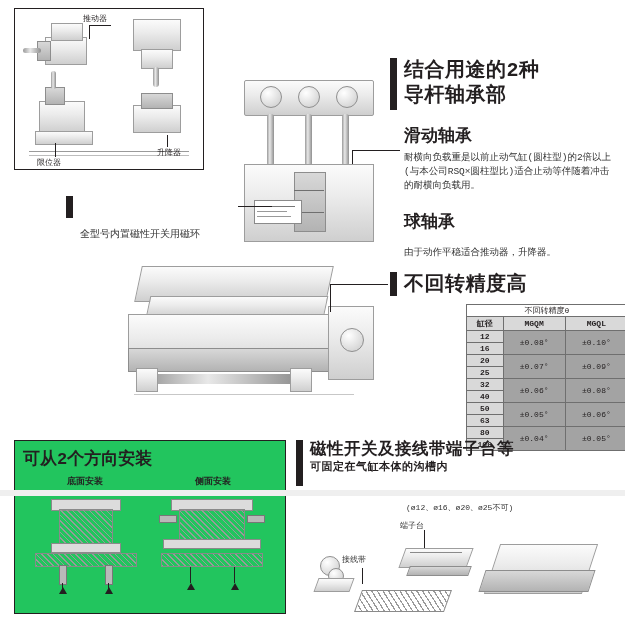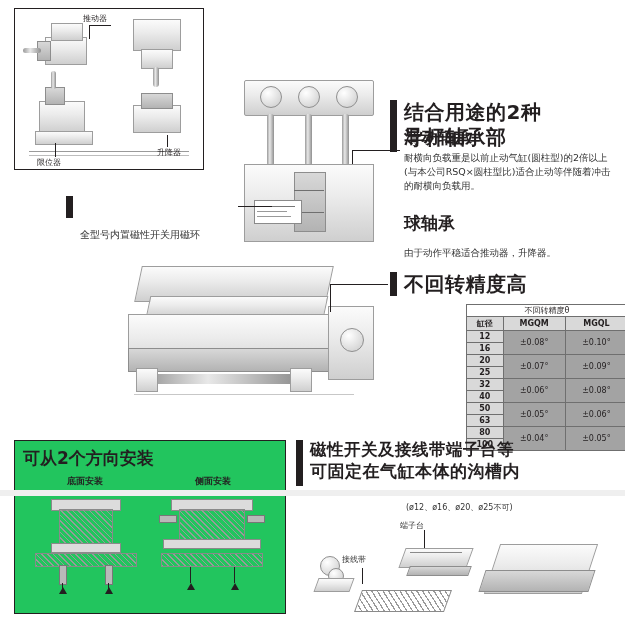--- a/index.html
+++ b/index.html
@@ -4,21 +4,21 @@
 <style>
   html,body{margin:0;padding:0;}
   body{
     width:625px;height:623px;
     background:#ffffff;
     font-family:"DejaVu Sans","Liberation Sans",sans-serif;
     color:#231f20;
     position:relative;
     overflow:hidden;
   }
-  .page{position:relative;width:625px;height:496px;}
+  .page{position:relative;width:625px;height:496px;font-family:Liberation Mono, monospace;}
 
   
   .abs{position:absolute;}
   .bar-title{
     display:flex;align-items:flex-start;
   }
   .bar{
     width:7px;background:#231f20;margin-right:7px;flex:0 0 auto;
   }
   .t-big{
@@ -153,21 +153,21 @@
       <div class="cyl-dark" style="left:58px;top:100px;width:30px;height:58px;"></div>
       <div class="hline" style="left:58px;top:118px;width:30px;background:#6f6f6f;"></div>
       <div class="hline" style="left:58px;top:140px;width:30px;background:#6f6f6f;"></div>
 
       <div class="plate" style="left:18px;top:128px;width:46px;height:22px;background:#fff;"></div>
       <div class="hline" style="left:21px;top:134px;width:38px;background:#777;"></div>
       <div class="hline" style="left:21px;top:139px;width:30px;background:#999;"></div>
       <div class="hline" style="left:21px;top:144px;width:34px;background:#999;"></div>
   </div>
 
-  <div class="abs bar-title" style="left:390px;top:58px;width:228px;margin-top:42px;">
+  <div class="abs bar-title" style="left:390px;top:58px;width:228px;">
       <div class="bar" style="height:52px;"></div>
       <div>
         <div class="t-big">结合用途的2种</div>
         <div class="t-big">导杆轴承部</div>
       </div>
   </div>
 
   <div class="abs" style="left:404px;top:126px;width:212px;">
       <div class="t-mid">滑动轴承</div>
       <div class="t-small" style="margin-top:3px;">耐横向负载重是以前止动气缸(圆柱型)的2倍以上(与本公司RSQ×圆柱型比)适合止动等伴随着冲击的耐横向负载用。</div>
@@ -302,21 +302,21 @@
           <div class="vline" style="left:81px;top:76px;height:16px;"></div>
         </div>
       </div>
   </div>
 
   <div class="abs" id="switch-sec">
       <div class="bar-title">
         <div class="bar" style="height:46px;"></div>
         <div>
           <div class="t-big" style="font-size:16.5px;">磁性开关及接线带端子台等</div>
-          <div class="t-big" style="font-size:17px;">可固定在气缸本体的沟槽内</div>
+          <div class="t-big" style="font-size:11px;">可固定在气缸本体的沟槽内</div>
         </div>
       </div>
       <div class="t-tiny" style="position:absolute;left:110px;top:62px;">(ø12、ø16、ø20、ø25不可)</div>
 
       <div class="abs" style="left:10px;top:76px;width:300px;height:100px;">
          <div class="circle" style="left:14px;top:40px;width:18px;height:18px;"></div>
          <div class="circle" style="left:22px;top:52px;width:14px;height:14px;"></div>
          <div class="cyl" style="left:10px;top:62px;width:34px;height:12px;transform:skewX(-20deg);"></div>
 
          <div class="cyl" style="left:96px;top:32px;width:66px;height:18px;transform:skewX(-20deg);"></div>

